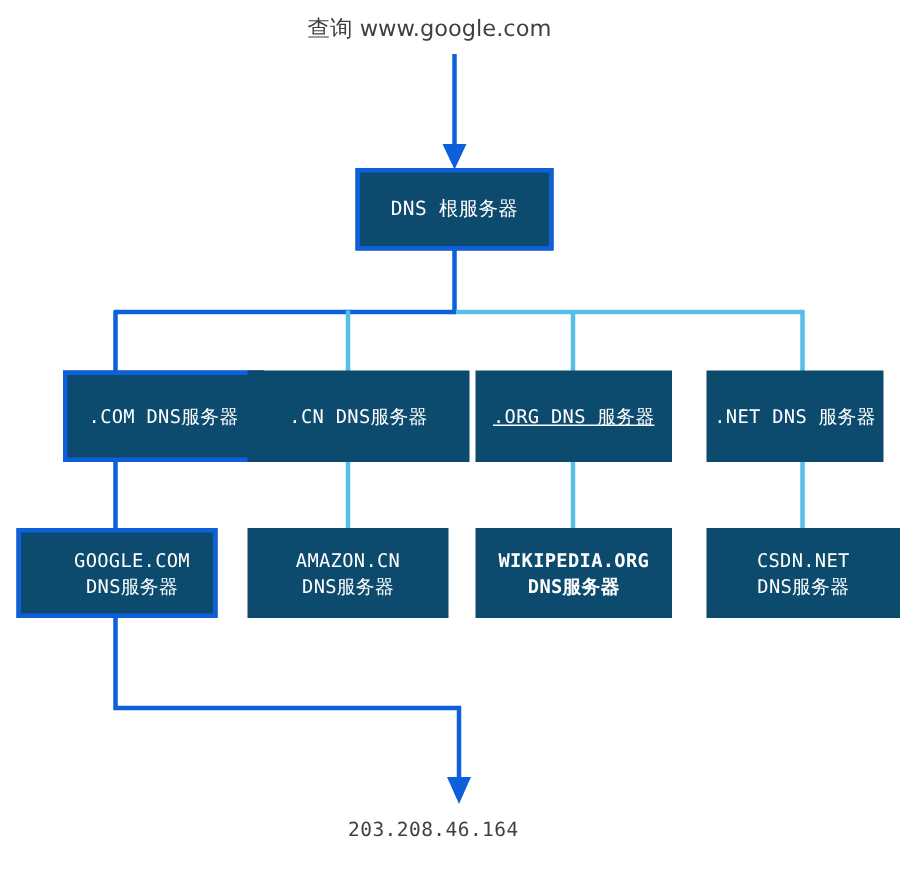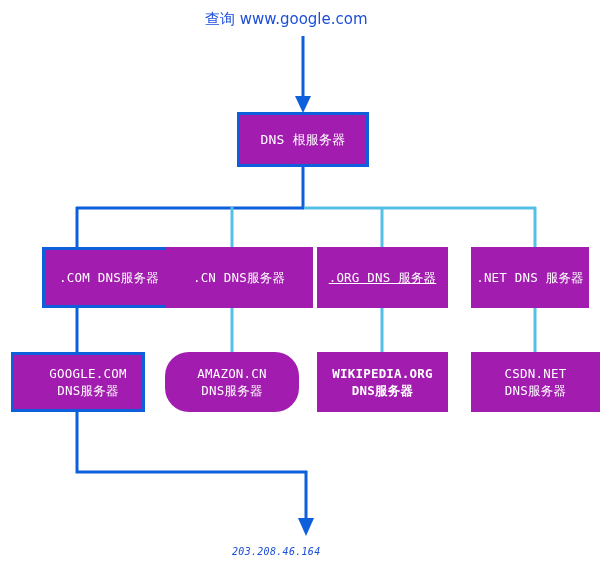--- a/index.html
+++ b/index.html
@@ -17,54 +17,53 @@
   #diagram {
     position: absolute;
     left: 0;
     top: 0;
     width: 610px;
     height: 580px;
   }
   .node-box {
     position: absolute;
     box-sizing: border-box;
-    background: #a21caf;
+    background: #0c4a6e;
     display: flex;
     align-items: center;
     justify-content: center;
     text-align: center;
     color: #ffffff;
     font-family: "DejaVu Sans Mono", "Liberation Mono", monospace;
     font-size: 12.5px;
     line-height: 17px;
     letter-spacing: 0.2px;
     white-space: pre-line;
     border: 0 solid transparent;
   }
   .node-box.highlight {
     border: 3px solid #0d5fdb;
   }
   .node-box.root {
     font-size: 13px;
   }
   .caption {
     position: absolute;
-    color: #1d4ed8;
+    color: #404040;
     font-family: "DejaVu Sans Mono", "Liberation Mono", monospace;
     font-size: 14.5px;
     white-space: nowrap;
   }
   .caption.query {
     font-family: "DejaVu Sans", "Liberation Sans", sans-serif;
     font-size: 15px;
   }
   .caption.result {
-    font-size: 10px;
+    font-size: 13px;
     letter-spacing: 0.3px;
-    font-style: italic;
   }
 </style>
 </head>
 <body>
 
 <svg id="diagram" viewBox="0 0 610 580">
 
   <g>
     <line x1="303" y1="36" x2="303" y2="105" stroke="#0d5fdb" stroke-width="3"></line>
     <polygon points="303,113 295,96 311,96" fill="#0d5fdb"></polygon>
@@ -96,20 +95,20 @@
 
 <div class="node-box root highlight" style="left:237px; top:112px; width:132px; height:55px;">DNS 根服务器</div>
 
 <div class="node-box highlight" style="left:11px; top:247px; width:134px; height:61px;margin-left:31px;">.COM DNS服务器</div>
 <div class="node-box" style="left:165px; top:247px; width:148px; height:61px;">.CN DNS服务器</div>
 <div class="node-box" style="left:317px; top:247px; width:131px; height:61px;text-decoration:underline;">.ORG DNS 服务器</div>
 <div class="node-box" style="left:471px; top:247px; width:118px; height:61px;text-align:right;">.NET DNS 服务器</div>
 
 <div class="node-box highlight" style="left:11px; top:352px; width:134px; height:60px;padding-left:20px;">GOOGLE.COM
 DNS服务器</div>
-<div class="node-box" style="left:165px; top:352px; width:134px; height:60px;border-radius:24px;">AMAZON.CN
+<div class="node-box" style="left:165px; top:352px; width:134px; height:60px;">AMAZON.CN
 DNS服务器</div>
 <div class="node-box" style="left:317px; top:352px; width:131px; height:60px;font-weight:bold;">WIKIPEDIA.ORG
 DNS服务器</div>
 <div class="node-box" style="left:471px; top:352px; width:129px; height:60px;">CSDN.NET
 DNS服务器</div>
 
 <div class="caption result" style="left:232px; top:546px;">203.208.46.164</div>
 
 </body></html>

